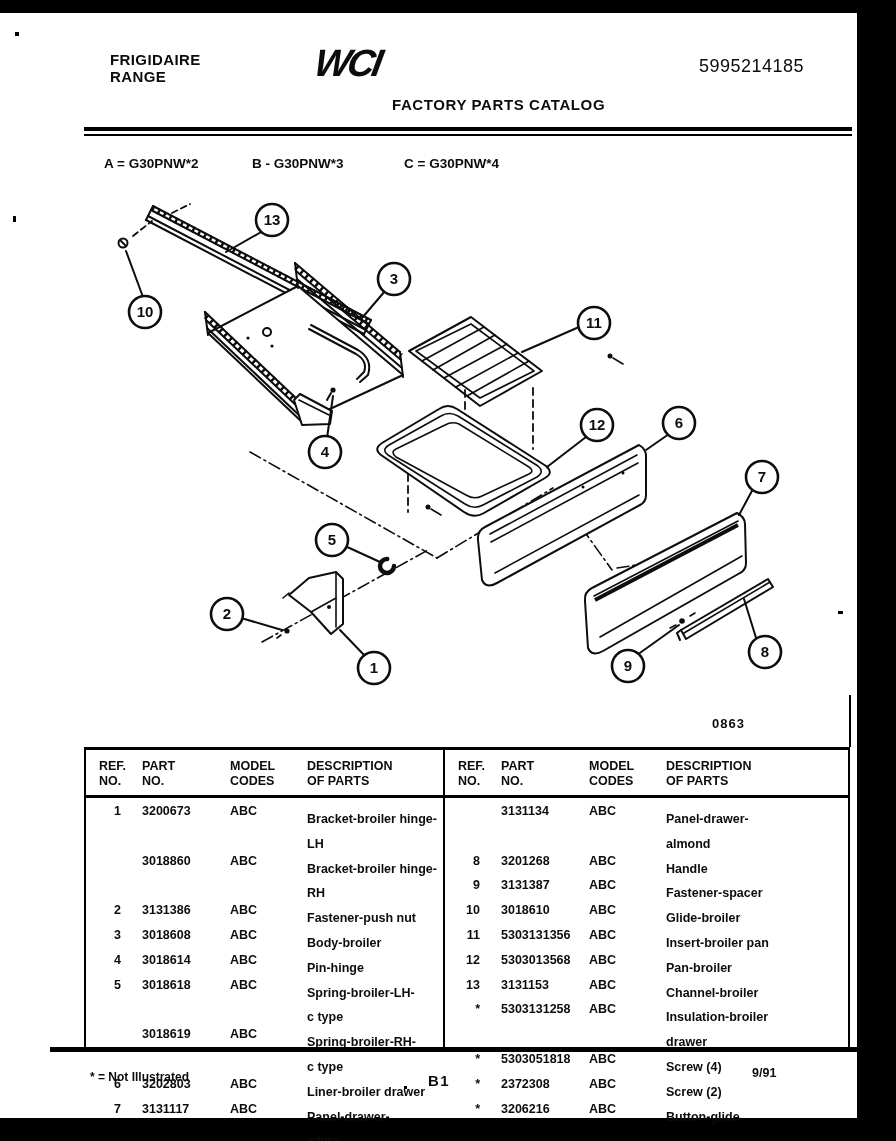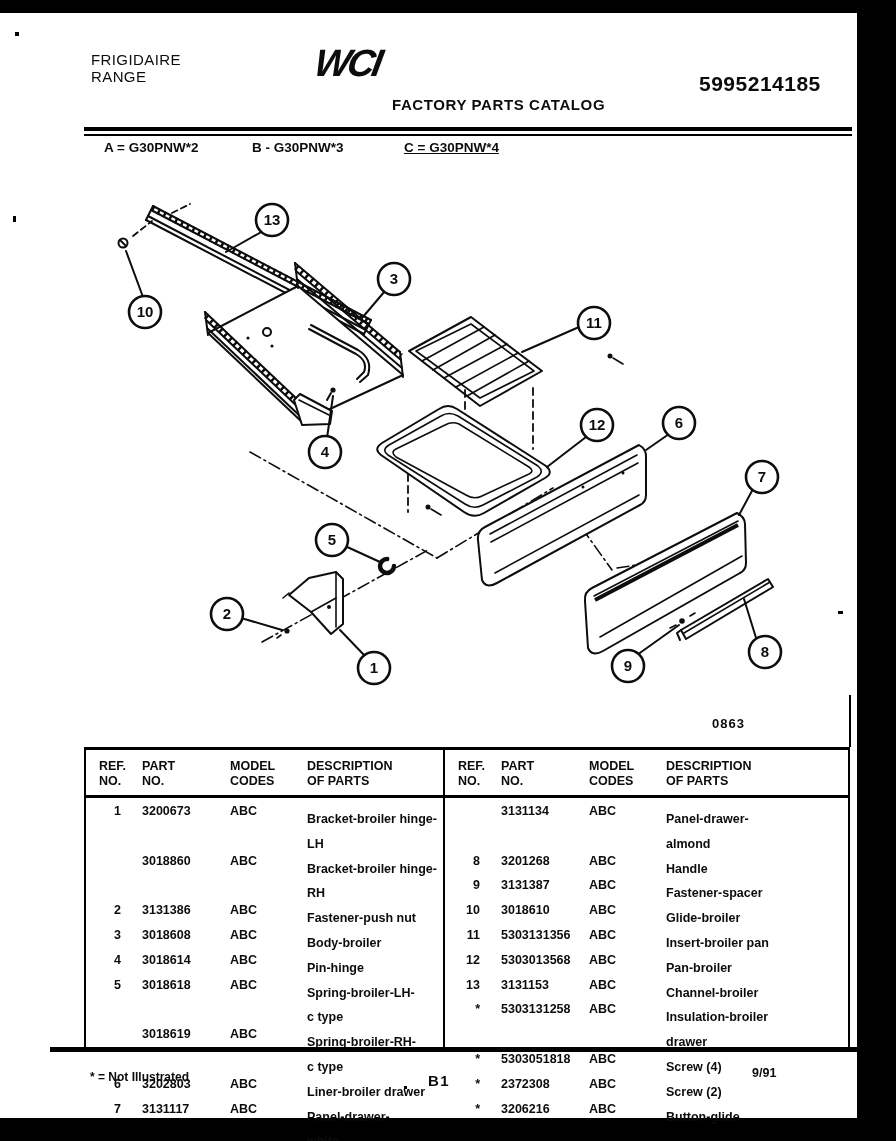--- a/index.html
+++ b/index.html
@@ -1,28 +1,28 @@
 <!DOCTYPE html>
 <html><head>
 <meta charset="utf-8">
 <style>
   html,body{margin:0;padding:0;background:#555;}
   .page{position:relative;width:896px;height:1141px;background:#fff;overflow:hidden;
         font-family:"Liberation Sans",sans-serif;color:#0c0c0c;}
   .abs{position:absolute;}
   .bar{position:absolute;background:#000;}
   
-  .brand{left:91px;top:51px;font-size:15px;font-weight:400;line-height:17px;letter-spacing:.4px;}
+  .brand{left:110px;top:51px;font-size:15px;font-weight:700;line-height:17px;letter-spacing:.4px;}
   .logo{left:315px;top:44px;font-size:38px;font-weight:900;font-style:italic;
         letter-spacing:-3px;transform:skewX(-10deg);line-height:38px;}
   .cat-title{left:392px;top:57px;font-size:15px;font-weight:700;letter-spacing:.6px;margin-top:39px;}
-  .pubnum{left:699px;top:72px;font-size:21px;font-weight:700;letter-spacing:.5px;}
+  .pubnum{left:699px;top:56px;font-size:18px;font-weight:400;letter-spacing:.5px;}
   .rule-double{left:84px;top:127px;width:768px;height:3px;border-top:4px solid #000;border-bottom:2px solid #000;}
   .models{left:0;top:140px;width:896px;height:18px;font-size:13.5px;font-weight:700;}
-  .model-item{position:absolute;top:0;white-space:nowrap;}
+  .model-item{position:absolute;top:16px;white-space:nowrap;}
   
   svg.diagram{position:absolute;left:0;top:0;width:896px;height:700px;}
   svg.diagram line,svg.diagram path,svg.diagram circle,svg.diagram polygon{
       stroke:#0d0d0d;fill:none;stroke-width:2;stroke-linecap:round;stroke-linejoin:round;}
   svg.diagram .fillblk{fill:#0d0d0d;stroke:none;}
   svg.diagram .wfill{fill:#fff;}
   svg.diagram .thin{stroke-width:1.6;}
   svg.diagram .hatch6{stroke-width:6;stroke-dasharray:2.5 4;stroke-linecap:butt;}
   svg.diagram .band4{stroke-width:4;stroke-linecap:butt;}
   svg.diagram .dashv{stroke-width:1.8;stroke-dasharray:7 5;}
@@ -73,21 +73,21 @@
     <div>RANGE</div>
   </div>
   <div class="abs logo">WCI</div>
   <div class="abs cat-title">FACTORY PARTS CATALOG</div>
   <div class="abs pubnum">5995214185</div>
   <div class="abs rule-double"></div>
 
   <div class="abs models">
     <span class="model-item" style="left:104px;">A = G30PNW*2</span>
     <span class="model-item" style="left:252px;">B - G30PNW*3</span>
-    <span class="model-item" style="left:404px;text-decoration:underline;">C = G30PNW*4</span>
+    <span class="model-item" style="left:404px;">C = G30PNW*4</span>
   </div>
 
   <svg class="diagram" viewBox="0 0 896 700">
 
     <g>
       <line class="dashdot" x1="250" y1="452" x2="437" y2="558"></line>
       <line class="dashdot" x1="437" y1="558" x2="553" y2="488"></line>
       <line class="dashdot" x1="262" y1="642" x2="428" y2="550"></line>
       <line class="dashdot" x1="556" y1="492" x2="612" y2="570"></line>
       <line class="dashdot" x1="617" y1="568" x2="744" y2="549"></line>

